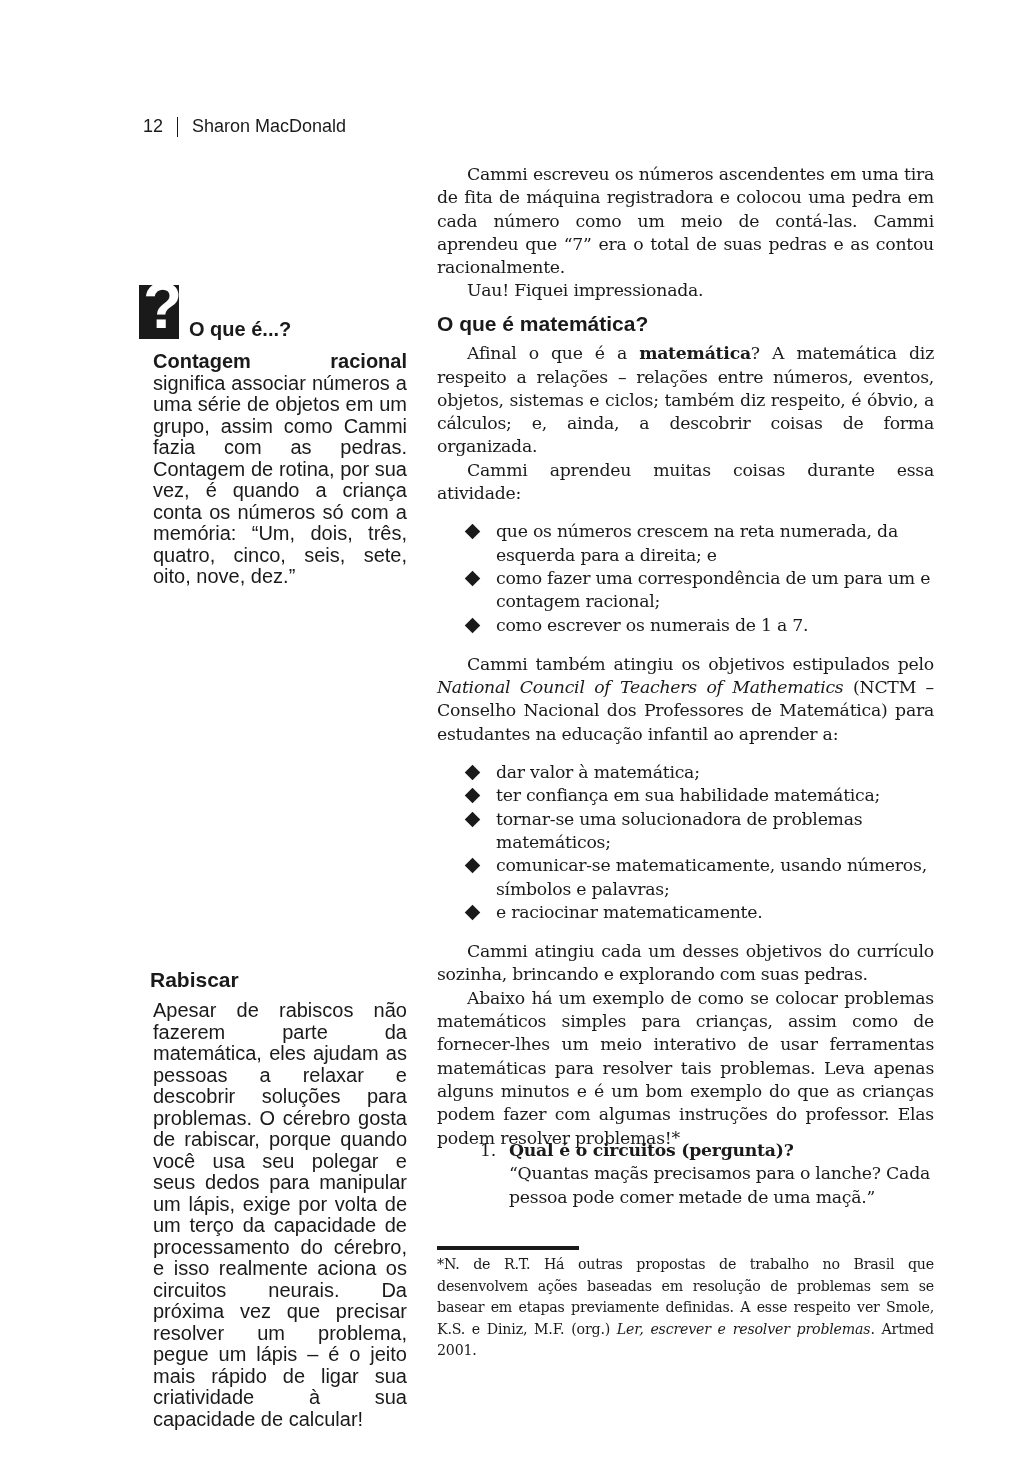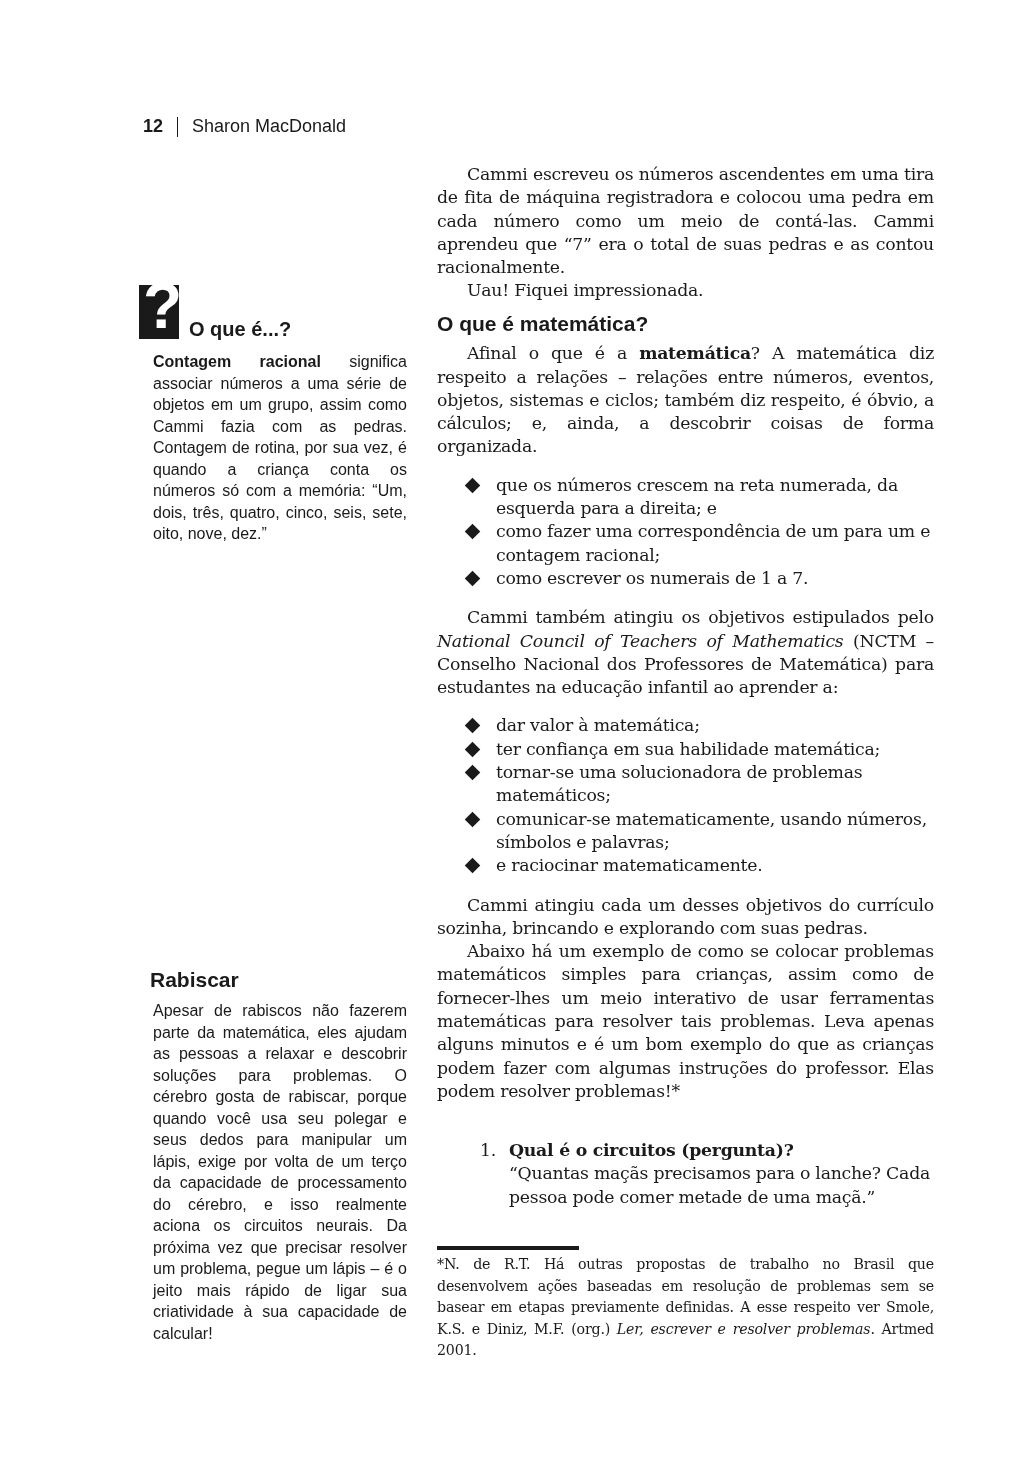--- a/index.html
+++ b/index.html
@@ -1,34 +1,34 @@
 <!DOCTYPE html>
 <html><head>
 <meta charset="utf-8">
 <style>
   html, body { margin: 0; padding: 0; background: #ffffff; }
   body { width: 1034px; height: 1477px; position: relative; color: #1a1a1a; overflow: hidden; }
   .sans { font-family: "Liberation Sans", "DejaVu Sans", sans-serif; }
   .serif { font-family: "DejaVu Serif", "Liberation Serif", serif; }
 
   .running-head { position: absolute; left: 143px; top: 116px; font-size: 18px; display: flex; align-items: center; }
-  .running-head .num { font-weight: bold; }
+  .running-head .num { font-weight: normal; }
   .running-head .sep { display: inline-block; width: 1px; height: 20px; background: #1a1a1a; margin: 0 14px; }
 
   .main { position: absolute; left: 437px; width: 497px; font-size: 17.3px; line-height: 23.3px; text-align: justify; letter-spacing: -0.25px; }
   .main p { margin: 0; }
   .indent { text-indent: 30px; }
 
   .h2 { font-family: "Liberation Sans", "DejaVu Sans", sans-serif; font-weight: bold; font-size: 21px; letter-spacing: 0; }
 
   .bullets { list-style: none; margin: 0; padding: 0; }
   .bullets li { position: relative; padding-left: 59px; text-align: left; }
   .bullets li .diamond { position: absolute; left: 30px; top: 6px; width: 11px; height: 11px; background: #1a1a1a; transform: rotate(45deg); }
 
-  .sidebar { position: absolute; left: 153px; width: 254px; font-size: 16px; line-height: 21.5px; text-align: justify; }
+  .sidebar { position: absolute; left: 153px; width: 254px; font-size: 20px; line-height: 21.5px; text-align: justify; }
   .sidebar p { margin: 0; }
 
   .qbox { position: absolute; left: 139px; top: 285px; display: flex; align-items: flex-end; }
   .qicon { width: 40px; height: 54px; background: #1a1a1a; position: relative; overflow: hidden; }
   .qicon span { position: absolute; left: 4px; top: -11px; color: #fff; font-family: "Liberation Sans", sans-serif; font-weight: bold; font-size: 64px; line-height: 64px; }
   .qtitle { font-family: "Liberation Sans", sans-serif; font-weight: bold; font-size: 20px; margin-left: 10px; margin-bottom: -2px; }
 
   .rabiscar-title { position: absolute; left: 150px; top: 968px; font-family: "Liberation Sans", sans-serif; font-weight: bold; font-size: 21px; }
 
   .fn-rule { position: absolute; left: 437px; top: 1246px; width: 142px; height: 4px; background: #1a1a1a; }
@@ -58,20 +58,21 @@
     </div>
   <div class="qtitle">O que é...?</div>
 </div>
 <div class="sidebar sans" style="top:351px;">
   <p><b>Contagem racional</b><span> significa associar números a uma série de objetos em um grupo, assim como Cammi fazia com as pedras. Contagem de rotina, por sua vez, é quando a criança conta os números só com a memória: “Um, dois, três, quatro, cinco, seis, sete, oito, nove, dez.”</span></p>
 </div>
 
 <div class="main serif" style="top:312px;">
   <div class="h2" style="margin-bottom:7px;">O que é matemática?</div>
   <p class="indent"><span>Afinal o que é a </span><b>matemática</b><span>? A matemática diz respeito a relações – relações entre números, eventos, objetos, sistemas e ciclos; também diz respeito, é óbvio, a cálculos; e, ainda, a descobrir coisas de forma organizada.</span></p>
+  <p class="indent">Cammi aprendeu muitas coisas durante essa atividade:</p>
 
   <ul class="bullets" style="margin-top:15px;">
     <li><span class="diamond"></span><span>que os números crescem na reta numerada, da esquerda para a direita; e</span></li>
     <li><span class="diamond"></span><span>como fazer uma correspondência de um para um e contagem racional;</span></li>
     <li><span class="diamond"></span><span>como escrever os numerais de 1 a 7.</span></li>
   </ul>
 
   <p class="indent" style="margin-top:16px;"><span>Cammi também atingiu os objetivos estipulados pelo </span><i>National Council of Teachers of Mathematics</i><span> (NCTM – Conselho Nacional dos Professores de Matemática) para estudantes na educação infantil ao aprender a:</span></p>
 
   <ul class="bullets" style="margin-top:15px;">

